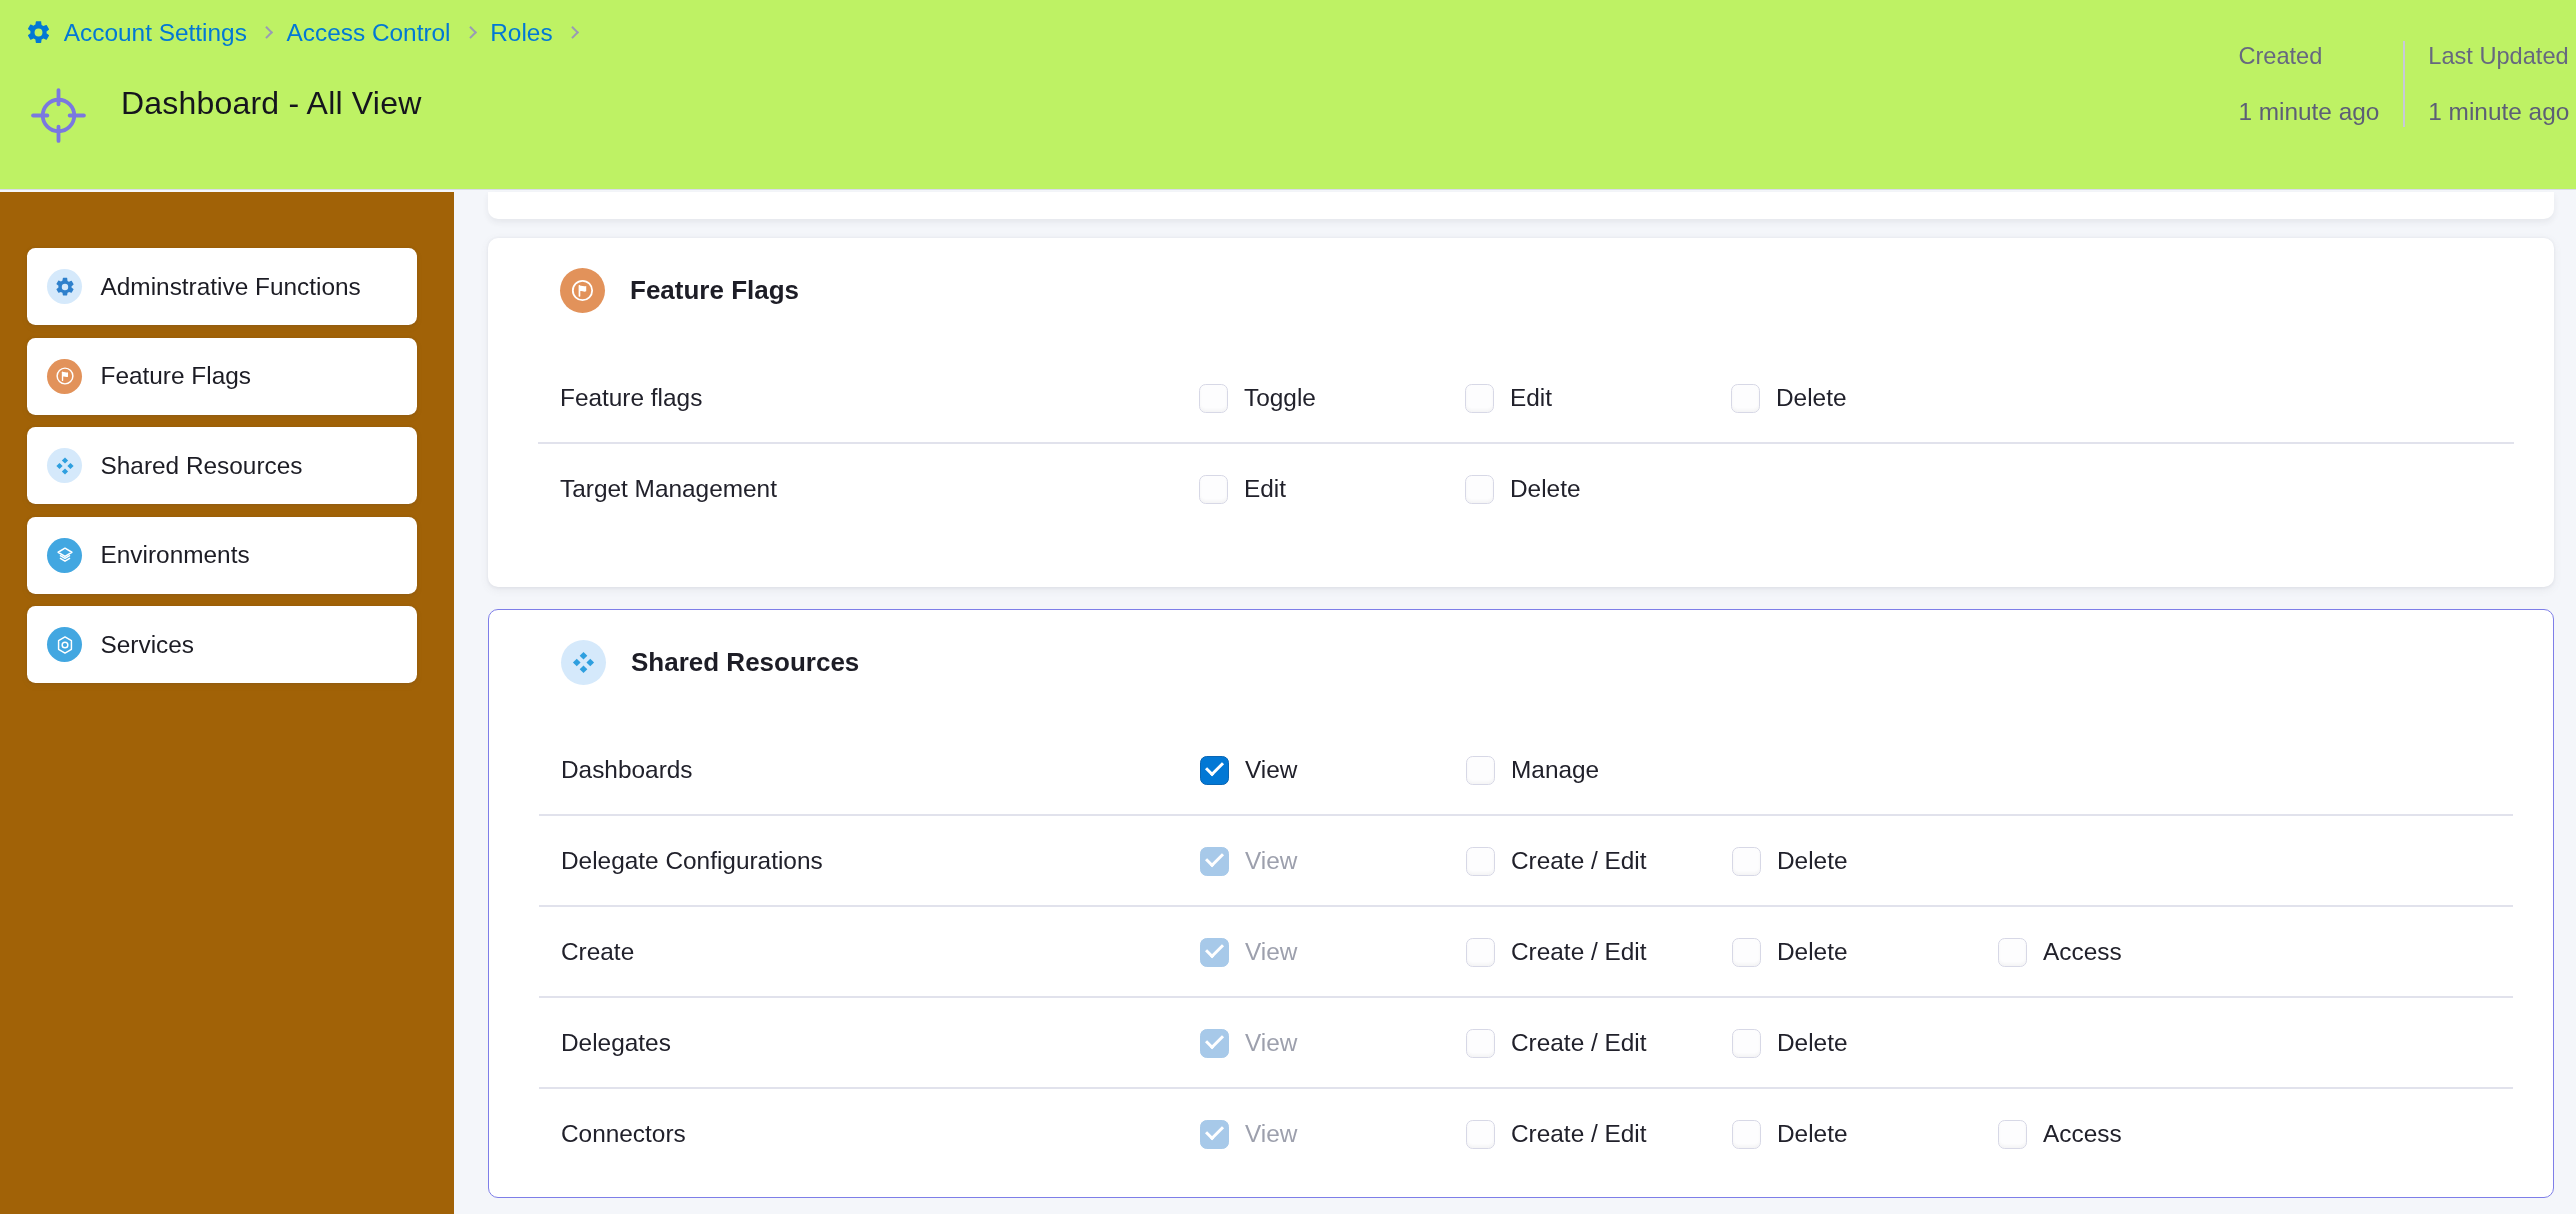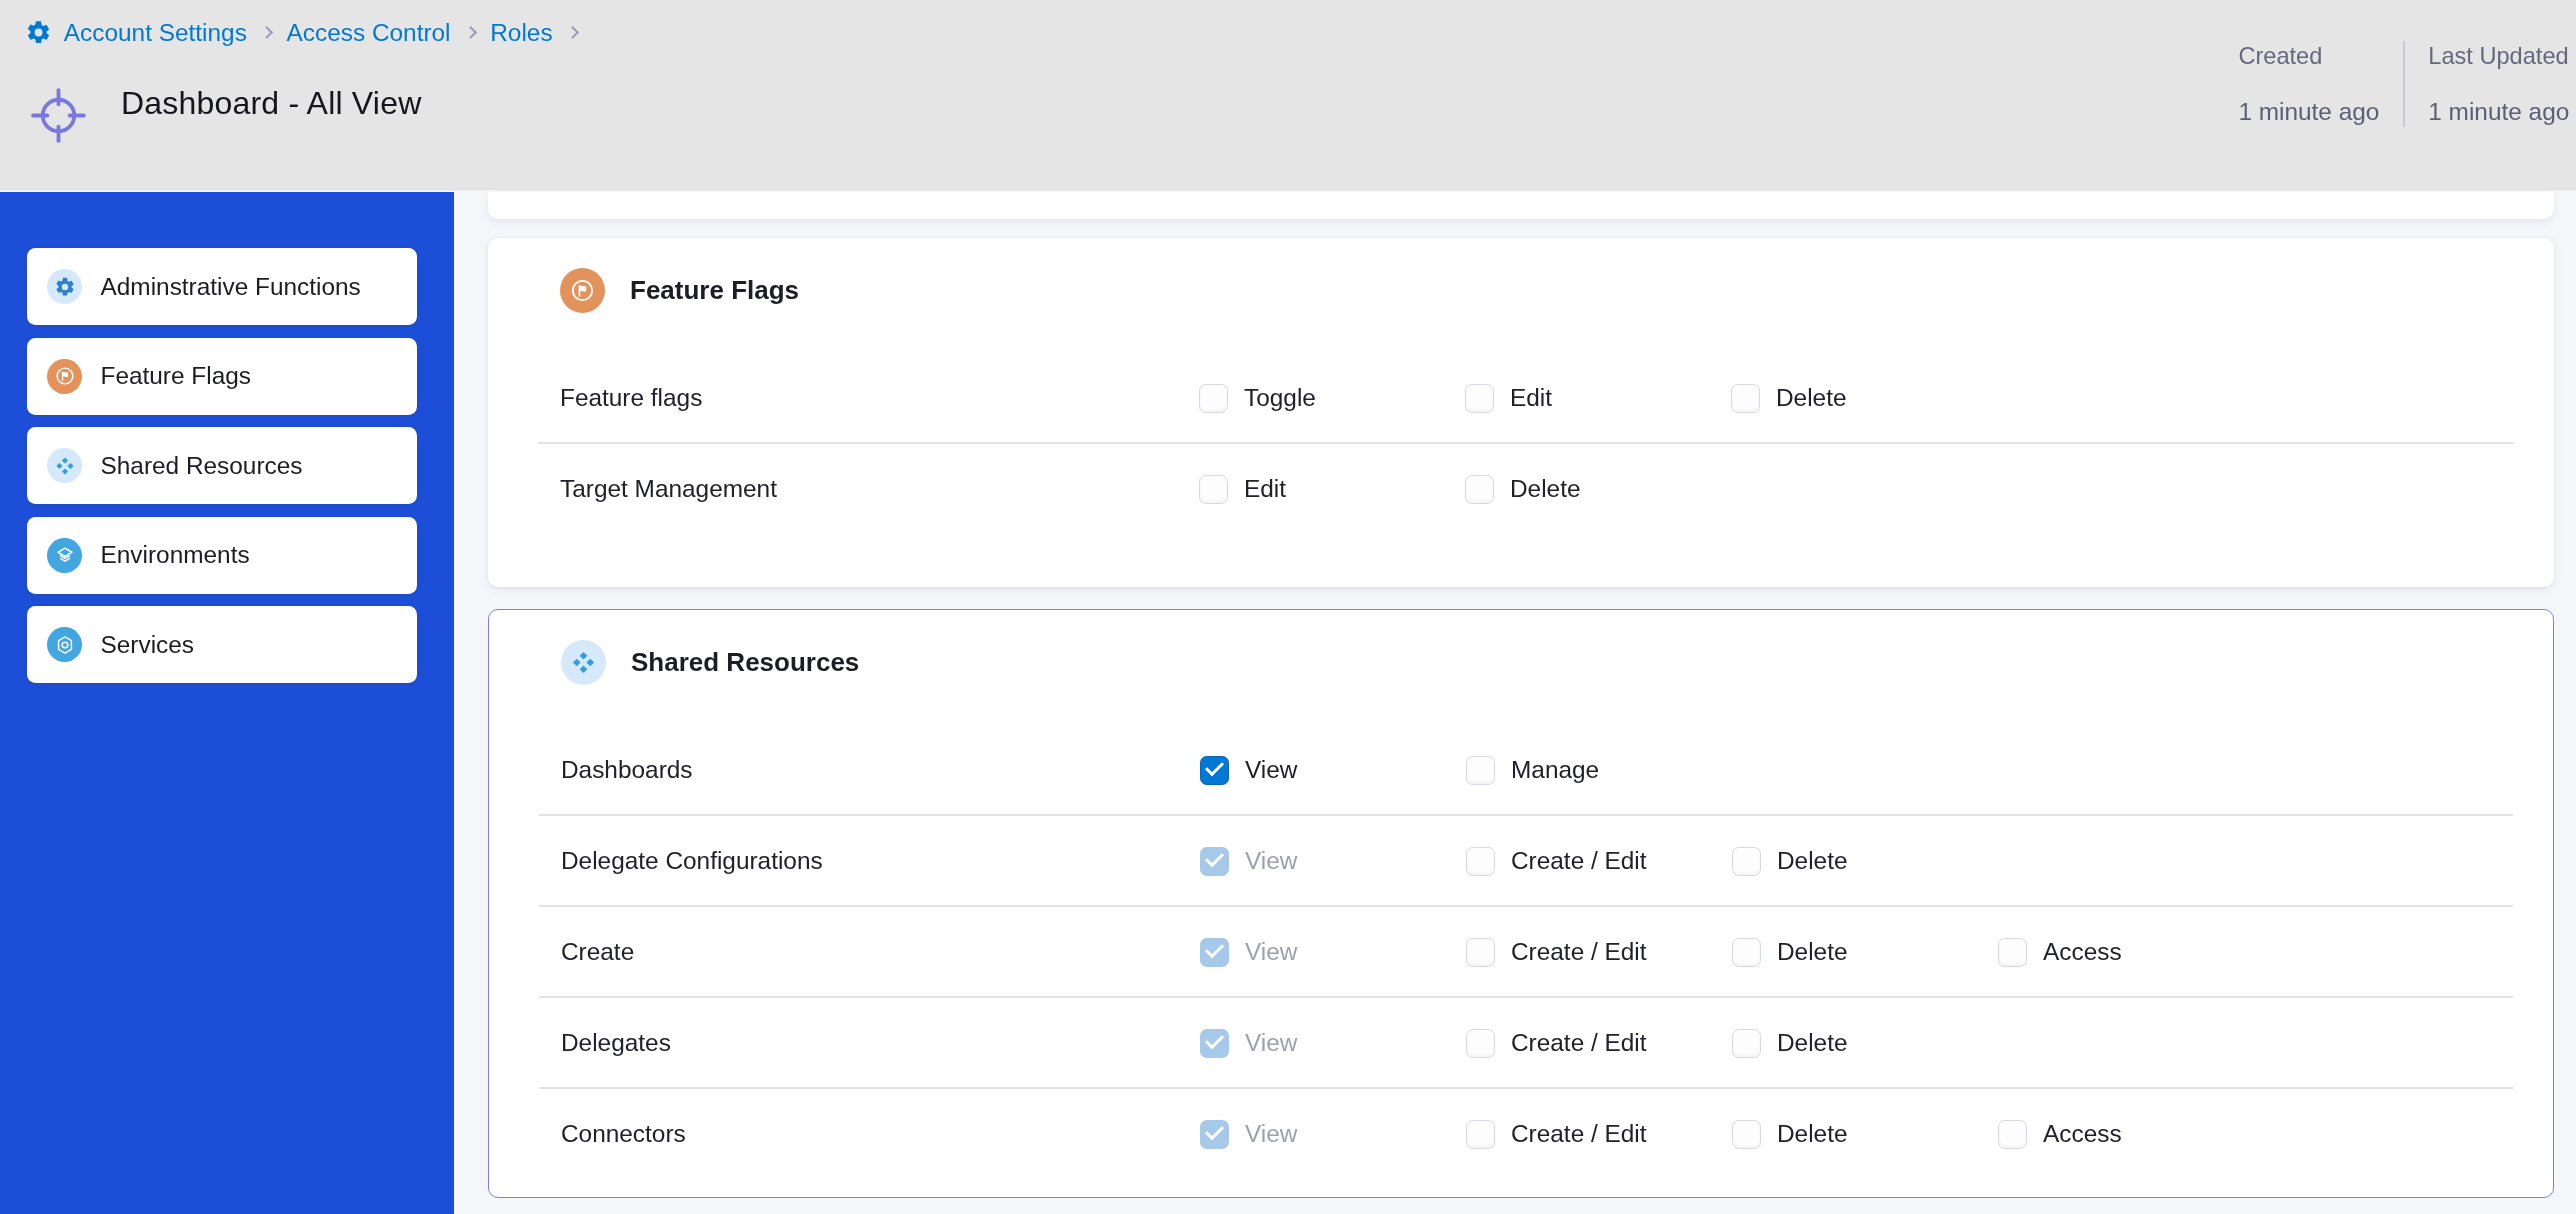--- a/index.html
+++ b/index.html
@@ -2,42 +2,42 @@
 <html style="font-size:13.5px"><head>
 <meta charset="utf-8">
 <style>
   * { margin:0; padding:0; box-sizing:border-box; }
   html,body { width:2576px; height:1215px; }
   body { font-family:"Liberation Sans","DejaVu Sans",sans-serif; color:#22222a; background:#f4f6fa; overflow:hidden; }
   .page { position:relative; width:2576px; height:1215px; }
 
   
   .hdr { position:absolute; left:0; top:0; width:100%; height:190px;
-         background:#e5e5e5; border-bottom:1.7px solid #d9dbe8; }
+         background:#bef264; border-bottom:1.7px solid #d9dbe8; }
   .breadcrumb { position:absolute; left:25px; top:18.5px; display:flex; align-items:center; gap:11.8px; }
   .crumb-link { color:#0278d5; font-size:24.4px; text-decoration:none; cursor:pointer; }
   .crumb-sep { width:9.3px; height:9.3px; border-top:2.5px solid #999bb4; border-right:2.5px solid #999bb4;
                transform:rotate(45deg); margin:0 3.4px; }
   .crumb-gear { width:27px; height:27px; color:#0278d5; display:flex; }
   .crumb-gear svg { width:100%; height:100%; }
 
   .title-row { position:absolute; left:28px; top:85px; display:flex; }
   .role-icon { width:61px; height:61px; color:#7a78e0; display:flex; }
   .role-icon svg { width:100%; height:100%; }
   .page-title { font-size:32px; font-weight:500; color:#15151d; margin-left:32px; letter-spacing:0.2px; }
 
   .meta { position:absolute; right:6.7px; top:39px; display:flex; align-items:stretch; }
   .meta-col { display:flex; flex-direction:column; line-height:35px;gap:20px; }
   .meta-label { font-size:23.6px; color:#66687f; }
   .meta-value { font-size:24.4px; color:#5c5e76; }
   .meta-div { width:1.7px; background:#c7c9d9; margin:1.7px 23.6px; }
 
   
   .sidebar { position:absolute; left:0; top:192px; bottom:0; width:495px;
-             background:#1d4ed8; border-right:1.7px solid #d2d4e3; padding-top:56px; }
+             background:#a16207; border-right:1.7px solid #d2d4e3; padding-top:56px; }
   .side-item { width:390px; height:77px; margin:0 0 12.6px 27px; background:#fff; border-radius:8.4px;
                box-shadow:0 0.8px 2.5px rgba(40,41,61,.10), 0 2.5px 6.7px rgba(96,97,112,.08);
                display:flex; align-items:center; padding-left:20px; cursor:pointer; }
   .side-item .icon-circle { width:35px; height:35px; }
   .side-item .icon-circle svg { width:22px; height:22px; }
   .side-label { font-size:24.4px; color:#1c1c24; margin-left:18.5px; }
 
   .icon-circle { border-radius:50%; display:flex; align-items:center; justify-content:center; flex:none; }
 
   

